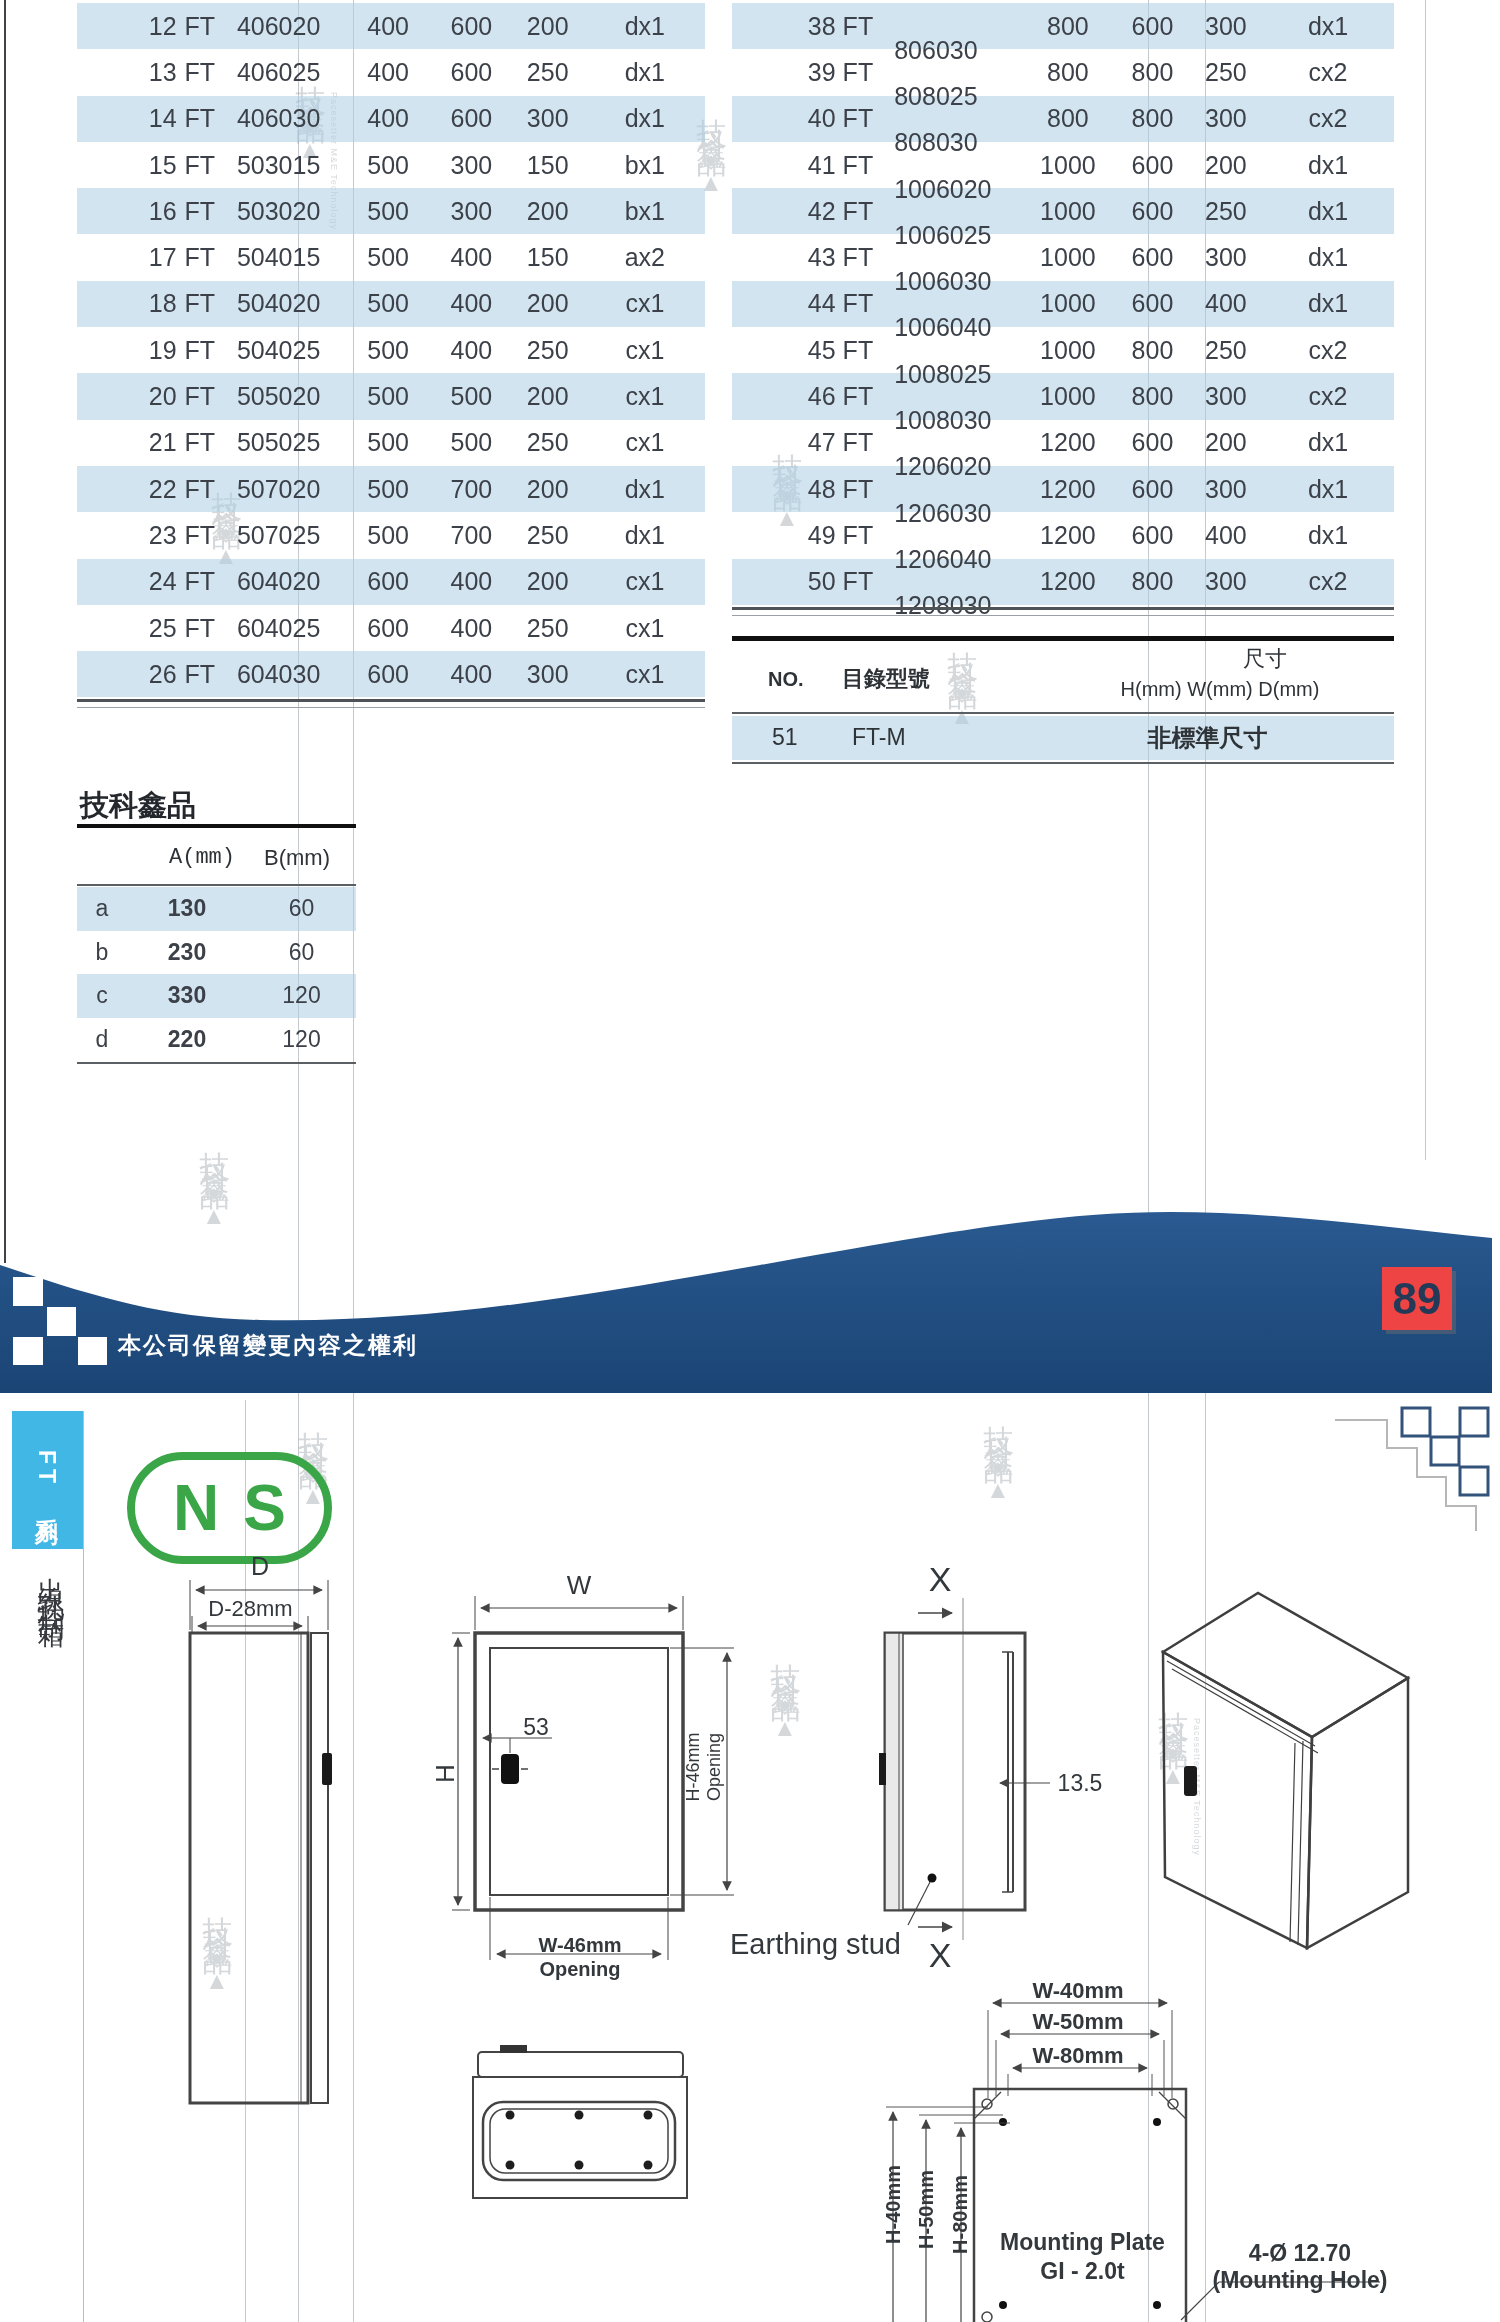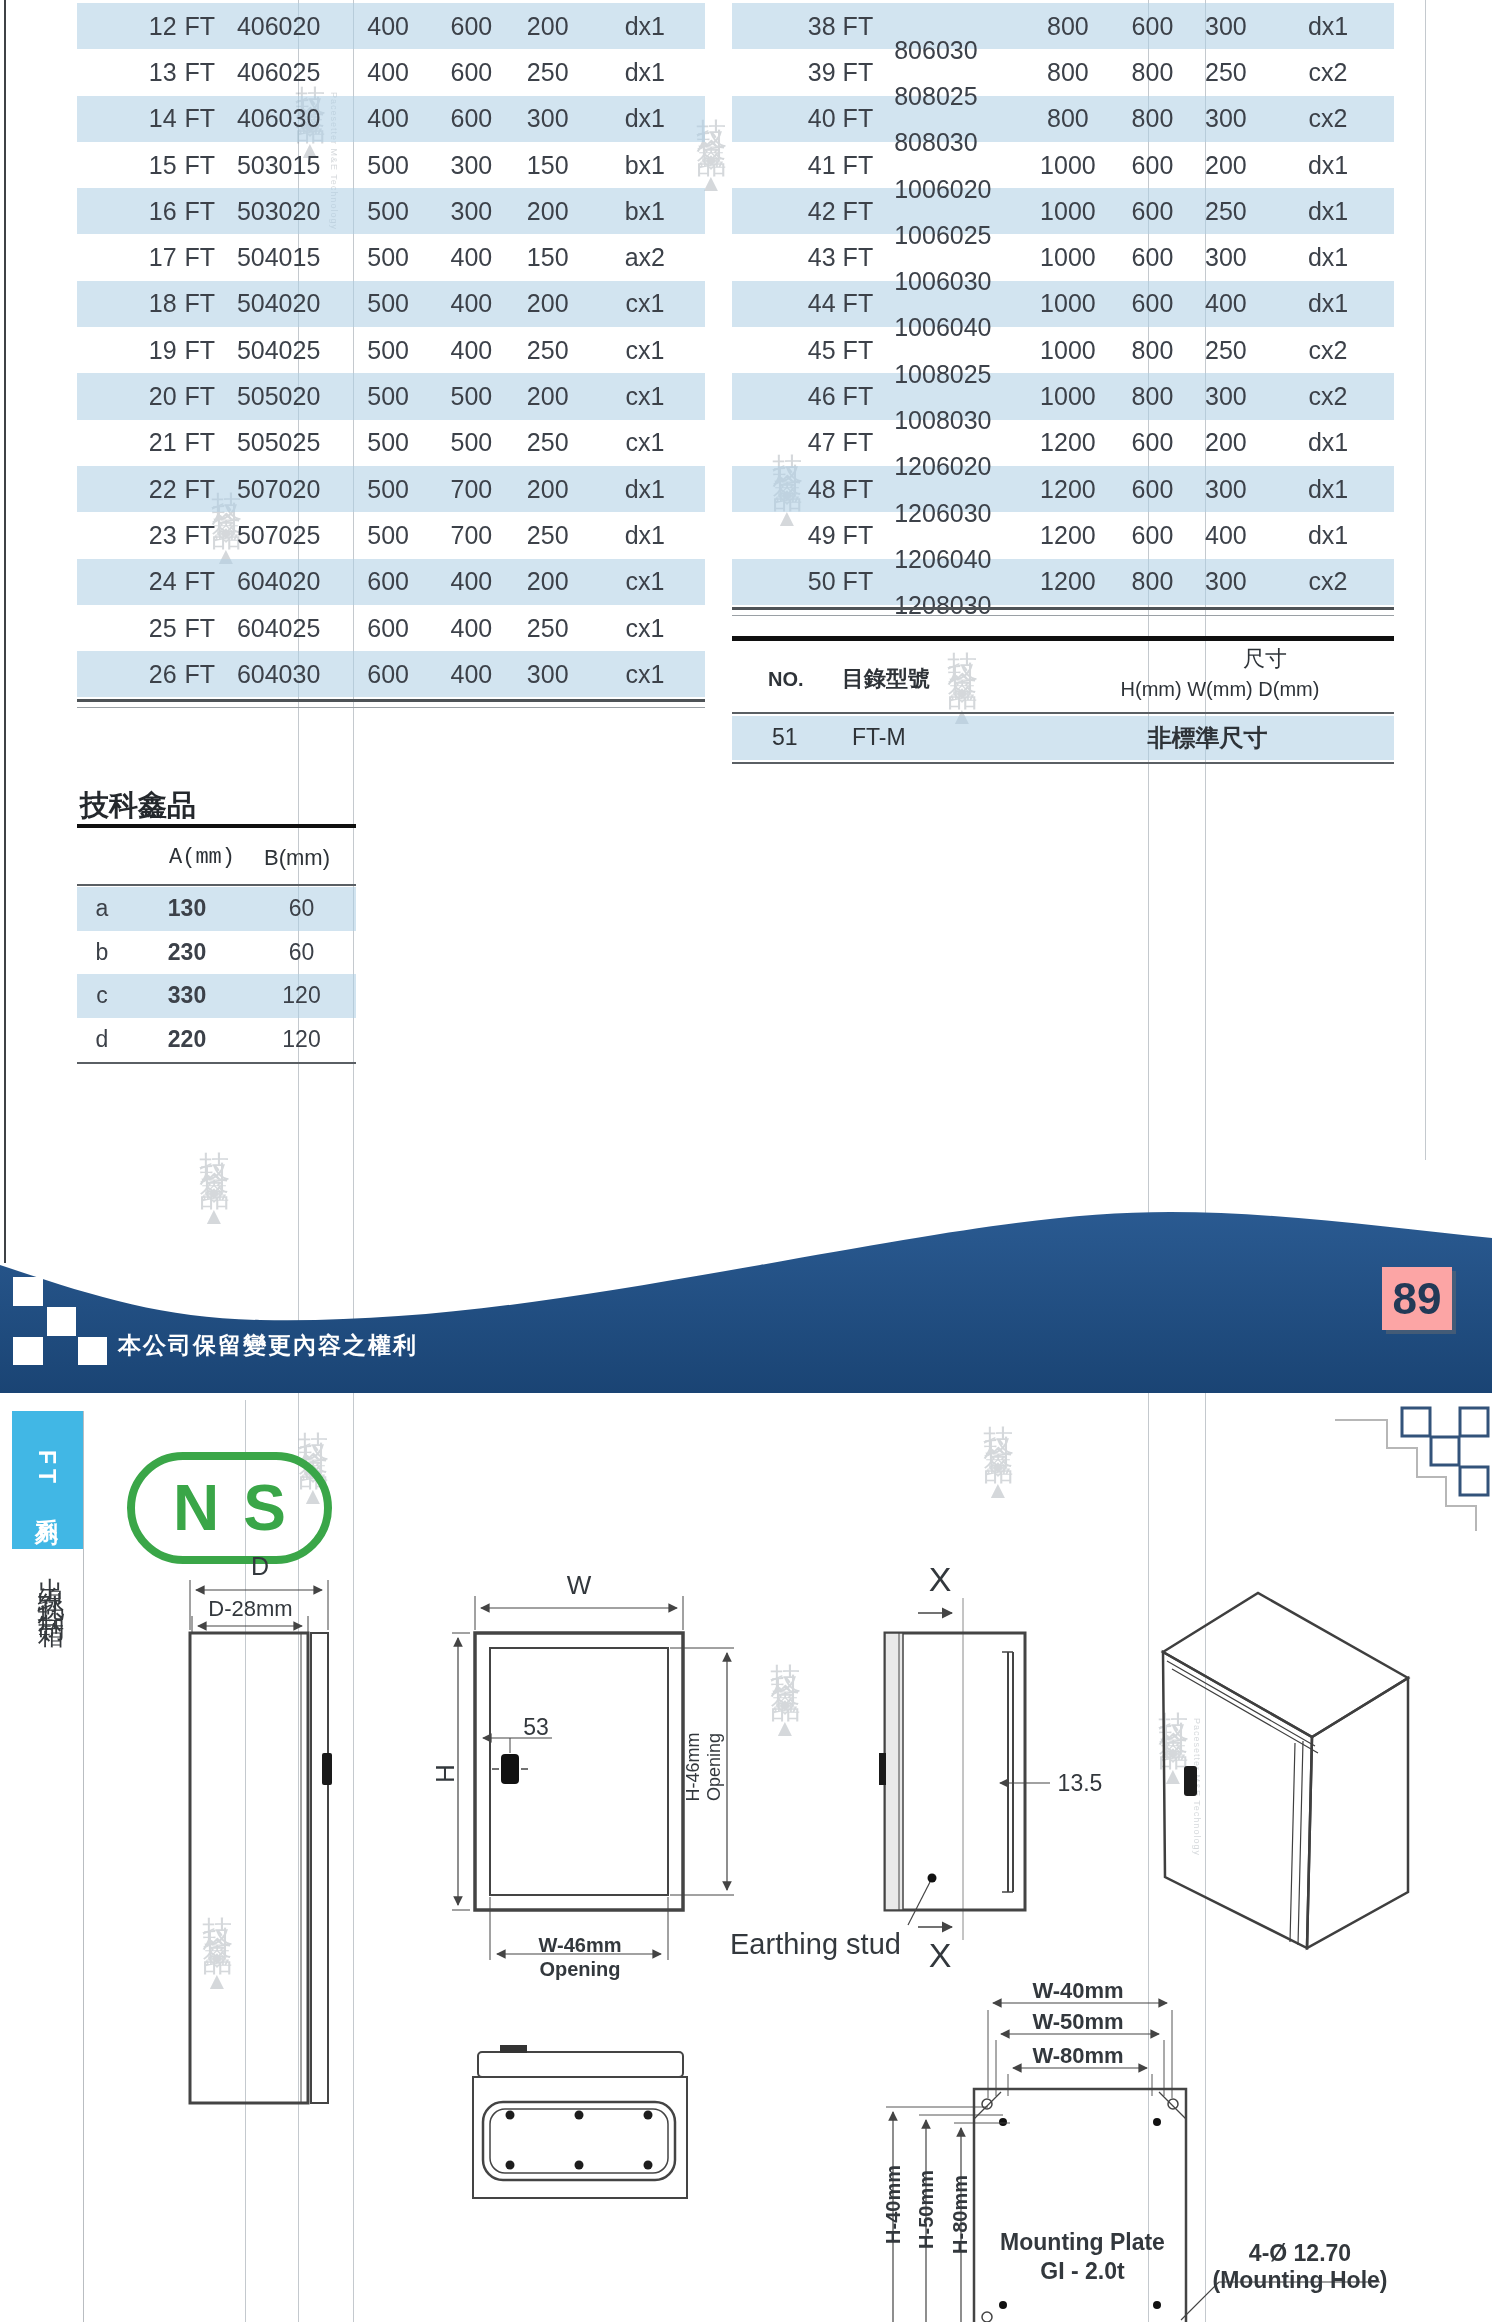--- a/index.html
+++ b/index.html
@@ -415,21 +415,21 @@
           <stop offset="1" stop-color="#1a4474"></stop>
       </linearGradient>
     </defs>
     <path d="M0,105 C90,135 160,158 260,160 C420,163 560,140 760,105 C950,71 1060,52 1170,52 C1280,52 1390,68 1492,78 L1492,233 L0,233 Z" fill="url(#navyg)"></path>
   </svg>
   <div class="checker" style="left:13px;top:1277px;width:30px;height:29px;"></div>
   <div class="checker" style="left:47px;top:1307px;width:29px;height:29px;"></div>
   <div class="checker" style="left:13px;top:1337px;width:30px;height:28px;"></div>
   <div class="checker" style="left:78px;top:1337px;width:29px;height:28px;"></div>
   <div class="abs" style="left:118px;top:1330px;font-size:23px;font-weight:bold;color:#ffffff;letter-spacing:2px;z-index:6;">本公司保留變更內容之權利</div>
-  <div class="abs" style="left:1382px;top:1267px;width:70px;height:63px;background:#fca5a5;z-index:6;box-shadow:4px 4px 0 rgba(110,110,110,.45);display:flex;align-items:center;justify-content:center;">
+  <div class="abs" style="left:1382px;top:1267px;width:70px;height:63px;background:#ef4444;z-index:6;box-shadow:4px 4px 0 rgba(110,110,110,.45);display:flex;align-items:center;justify-content:center;">
     <span style="font-size:44px;font-weight:bold;color:#223a57;">89</span>
   </div>
 
   <svg class="abs" style="left:1335px;top:1398px;z-index:5;" width="165" height="140" viewBox="0 0 165 140">
     <polyline points="0,22 52,22 52,50 82,50 82,79 111,79 111,108 141,108 141,133" fill="none" stroke="#b7b7b7" stroke-width="2"></polyline>
     <rect x="67" y="10" width="28" height="28" fill="none" stroke="#33537a" stroke-width="3"></rect>
     <rect x="125" y="10" width="28" height="28" fill="none" stroke="#33537a" stroke-width="3"></rect>
     <rect x="96" y="39" width="28" height="28" fill="none" stroke="#33537a" stroke-width="3"></rect>
     <rect x="125" y="69" width="28" height="28" fill="none" stroke="#33537a" stroke-width="3"></rect>
   </svg>

